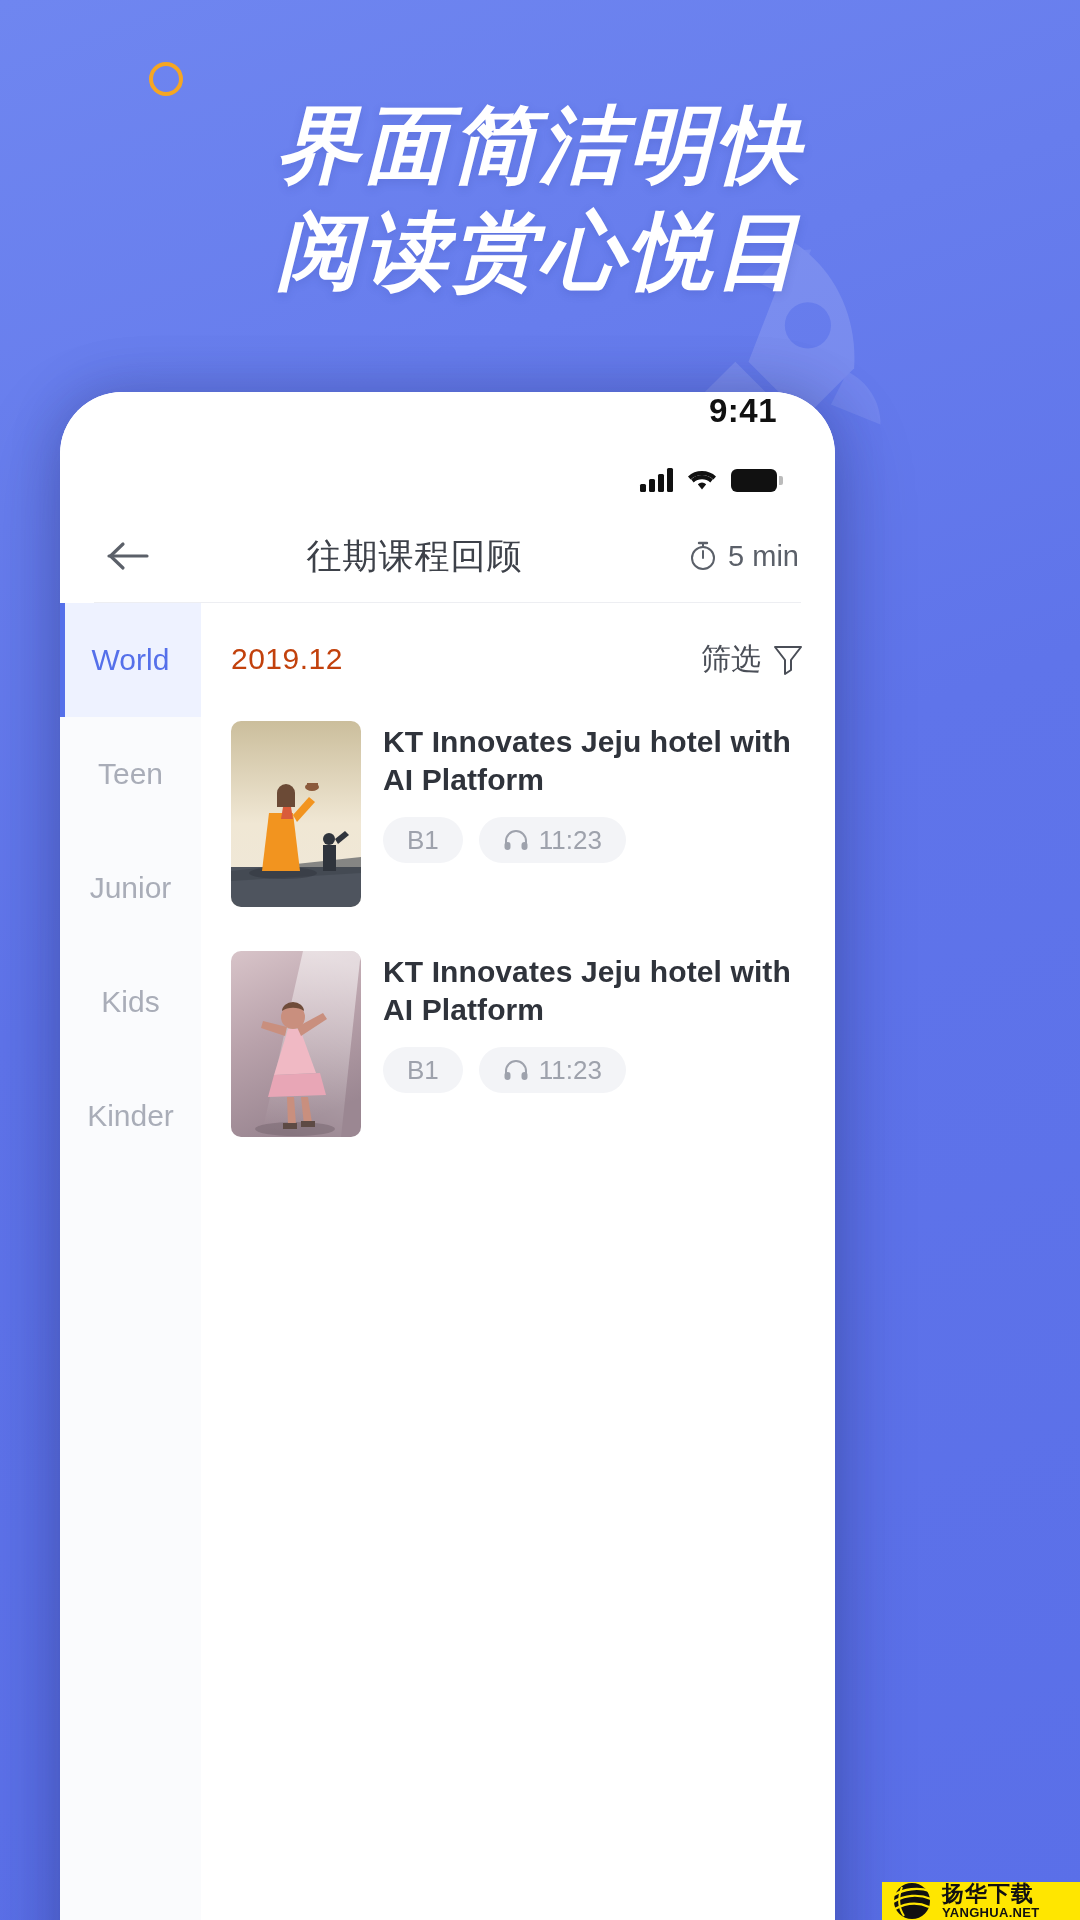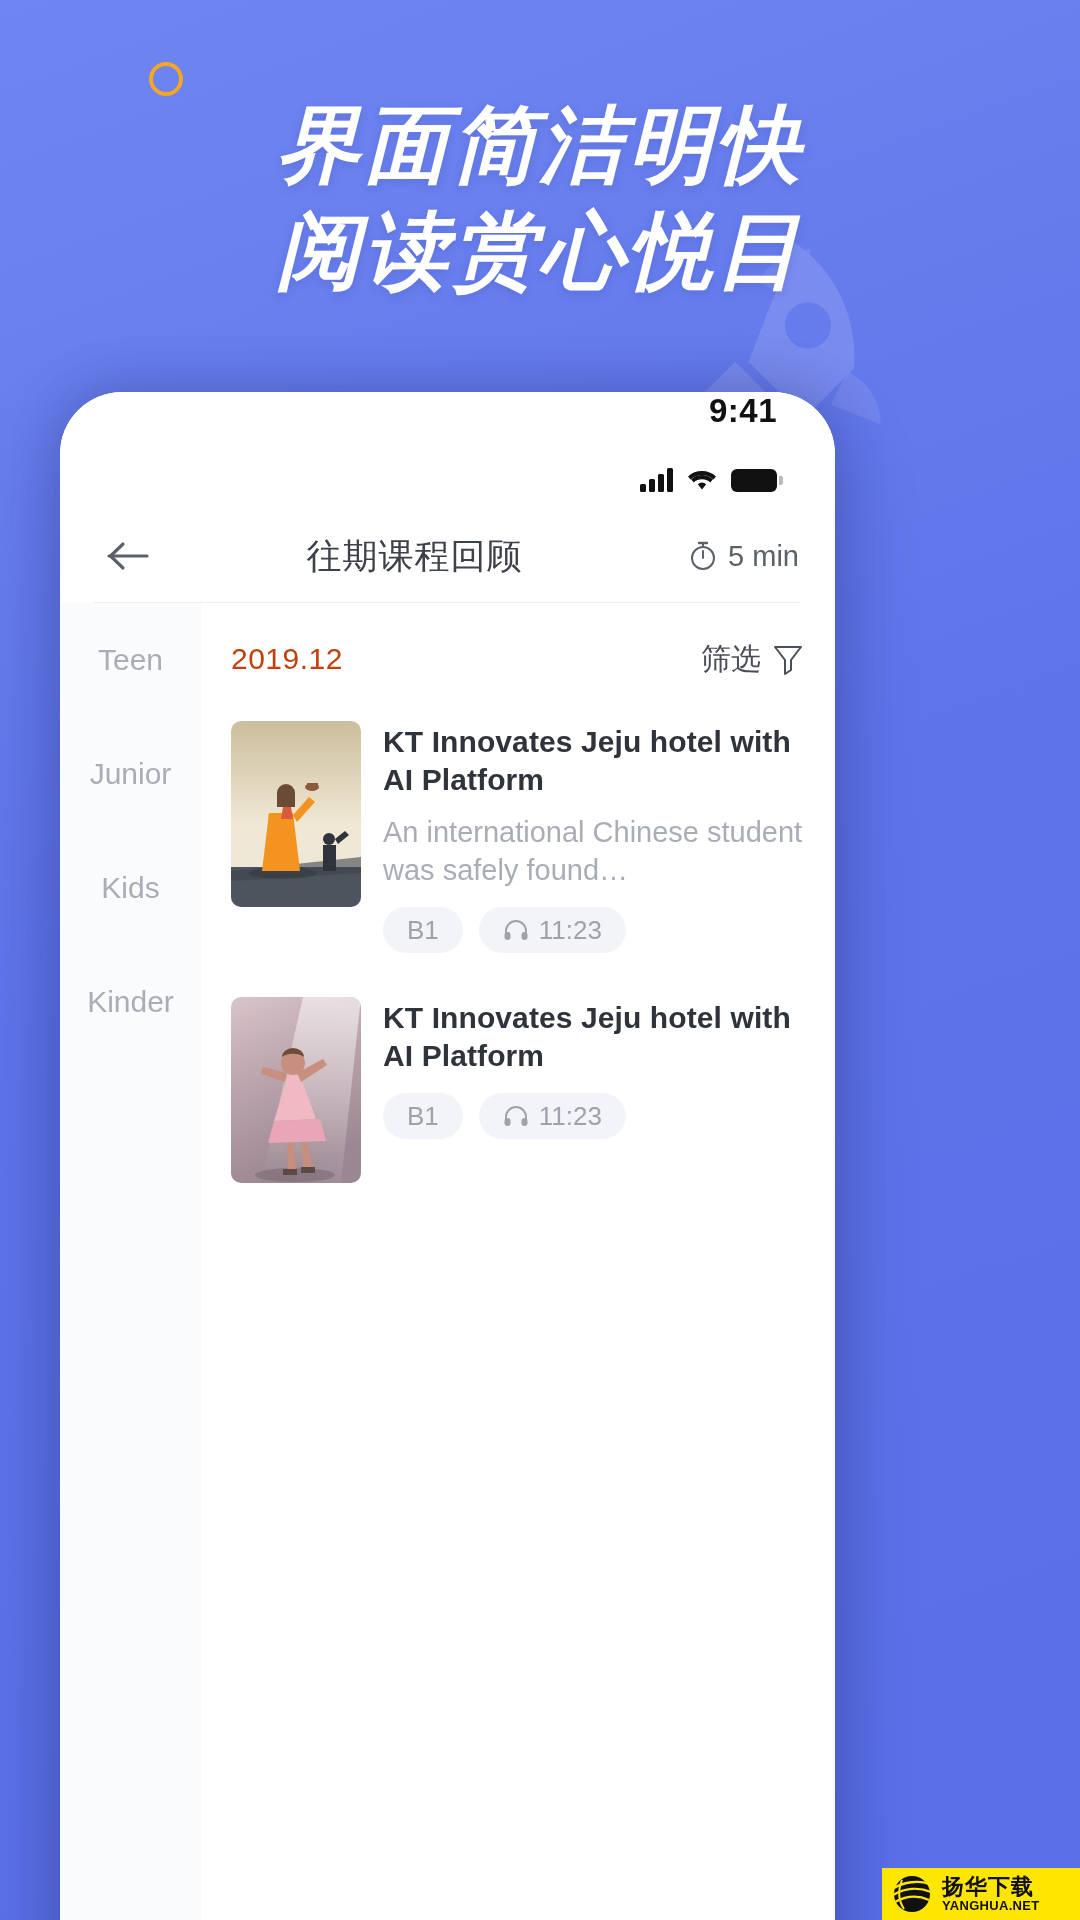--- a/index.html
+++ b/index.html
@@ -260,21 +260,21 @@
     gap: 10px;
     padding: 0 24px;
     font-size: 26px;
     color: #9ea2ac;
   }
 
   
   .watermark {
     position: absolute;
     right: 0; bottom: 0;
-    width: 198px; height: 52px;
+    width: 198px; height: 38px;
     background: #ffe600;
     display: flex;
     align-items: center;
     gap: 8px;
     padding: 0 8px;
     z-index: 50;
   }
   .wm-globe { flex: 0 0 auto; }
   .wm-text { line-height: 1; }
   .wm-cn {
@@ -359,20 +359,23 @@
           </svg>
           <span>5 min</span>
         </div>
       </div>
 
       <div class="nav-divider"></div>
 
       <div class="body-split">
 
         <div class="sidebar">
+          <div class="side-item active">
+            <span>World</span>
+          </div>
           <div class="side-item">
             <span>Teen</span>
           </div>
           <div class="side-item">
             <span>Junior</span>
           </div>
           <div class="side-item">
             <span>Kids</span>
           </div>
           <div class="side-item">
@@ -412,21 +415,20 @@
                 <path d="M62 94 l16 -18 6 5 -18 20z" fill="#f2941f"></path>
                 <path d="M74 66 a7 4 0 0 1 14 0 a7 4 0 0 1 -14 0z" fill="#8b5a3c"></path>
                 <path d="M76 62 h11 v5 h-11z" fill="#8b5a3c"></path>
                 <path d="M92 124 h13 v26 h-13z" fill="#2f343c"></path>
                 <circle cx="98" cy="118" r="6" fill="#2f343c"></circle>
                 <path d="M104 118 l10 -8 4 4 -11 9z" fill="#2f343c"></path>
               </svg>
             </div>
             <div class="card-body">
               <div class="card-title">KT Innovates Jeju hotel with AI Platform</div>
-              <div class="card-desc">An international Chinese student was safely found…</div>
               <div class="card-tags">
                 <span class="tag">B1</span>
                 <span class="tag">
                   <svg width="26" height="22" viewBox="0 0 26 22" aria-hidden="true">
                     <path d="M3 14V12a10 10 0 0 1 20 0v2" stroke="#9ea2ac" stroke-width="2" fill="none" stroke-linecap="round"></path>
                     <rect x="1.5" y="13" width="6" height="8" rx="3" fill="#9ea2ac"></rect>
                     <rect x="18.5" y="13" width="6" height="8" rx="3" fill="#9ea2ac"></rect>
                   </svg>
                   <span>11:23</span>
                 </span>

